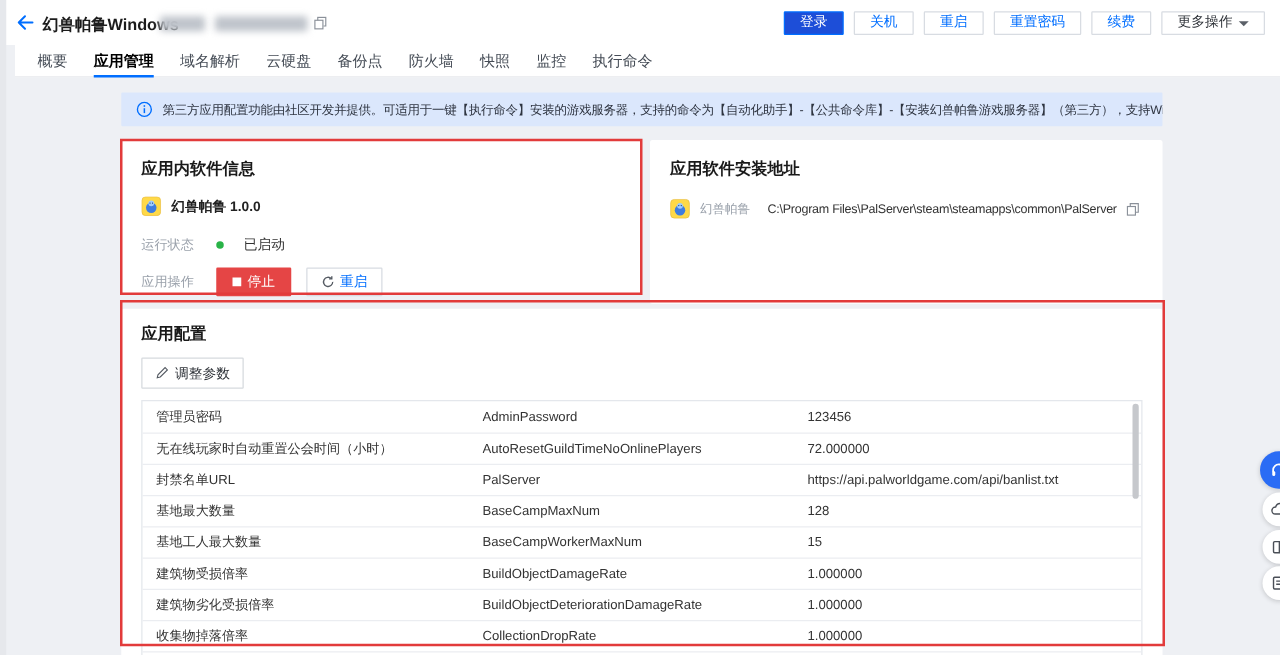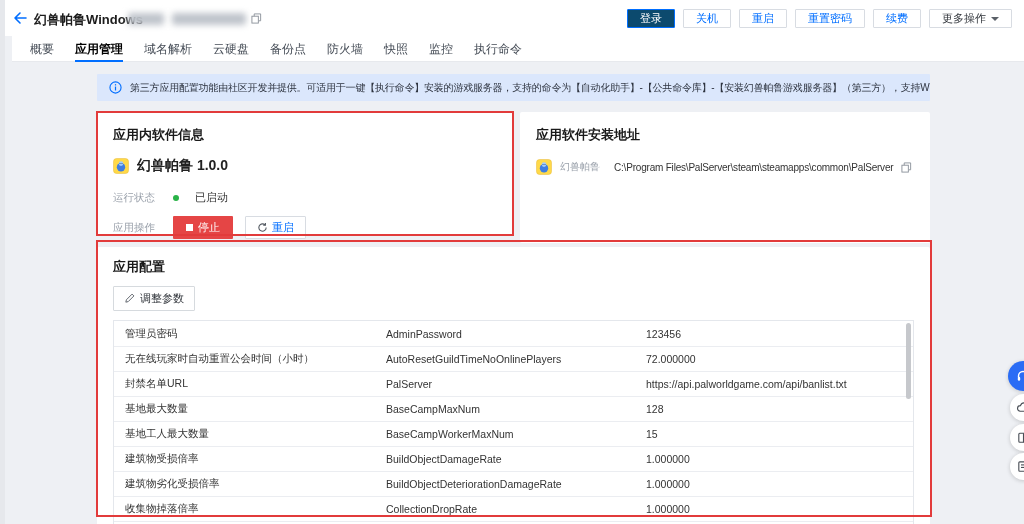--- a/index.html
+++ b/index.html
@@ -15,21 +15,21 @@
   .back-arrow { position:absolute; left:12px; top:10px; width:16px; height:16px; cursor:pointer; }
   .win-title { position:absolute; left:34px; top:11px; font-size:13px; font-weight:bold; color:#1c1c1c; white-space:nowrap; }
   .redact { position:absolute; top:13px; height:12px; background:#bfc4cb; border-radius:2px; filter:blur(3px); }
   .redact1 { left:128px; width:36px; }
   .redact2 { left:172px; width:74px; }
   .title-copy { position:absolute; left:251px; top:13px; cursor:pointer; }
 
   .header-actions { position:absolute; right:12px; top:9px; display:flex; gap:8px; }
   .hbtn { height:19px; line-height:17px; padding:0 12px; font-size:11px; background:#fff;
           border:1px solid #d8dce2; border-radius:1px; color:#006eff; cursor:pointer; white-space:nowrap; }
-  .hbtn.primary { background:#0c4a6e; border-color:#006eff; color:#fff; }
+  .hbtn.primary { background:#1d4ed8; border-color:#006eff; color:#fff; }
   .hbtn.more { color:#2e3238; display:flex; align-items:center; gap:5px; }
   .caret-down { width:0; height:0; border-left:4px solid transparent; border-right:4px solid transparent; border-top:4px solid #5b6068; }
 
   
   .tabbar { position:absolute; left:0; top:36px; width:1024px; height:26px; background:#fff;
             border-bottom:1px solid #e7e9ed; display:flex; gap:21px; padding-left:18px; z-index:5;margin-left:12px; }
   .tab { font-size:12px; color:#454c56; padding-top:5px; height:26px; cursor:pointer; white-space:nowrap; }
   .tab.active { color:#000; font-weight:bold; border-bottom:2px solid #006eff; }
 
   
@@ -37,21 +37,21 @@
             display:flex; align-items:center; padding:0 12px; gap:8px; overflow:hidden; }
   .banner-text { font-size:10px; color:#2e3440; white-space:nowrap; letter-spacing:-0.2px; }
 
   
   .card { position:absolute; background:#fff; border-radius:2px; }
   .card-title { font-size:13px; font-weight:bold; color:#1a1a1a; }
   .software-card { left:97px; top:112px; width:415px; height:123px; padding:14px 16px; }
   .install-card  { left:520px; top:112px; width:410px; height:131px; padding:14px 16px; }
 
   .app-row { display:flex; align-items:center; gap:8px; margin-top:13px; }
-  .app-name { font-size:14px; font-weight:bold; color:#222; }
+  .app-name { font-size:11px; font-weight:bold; color:#222; }
   .kv-row { display:flex; align-items:center; margin-top:15px; }
   .kv-label { width:60px; font-size:10.5px; color:#9aa1ab; }
   .status-val { display:flex; align-items:center; gap:16px; font-size:11px; color:#333; }
   .dot { width:6px; height:6px; border-radius:50%; background:#29b347; }
   .op-row { margin-top:11px; }
   .btn-stop { display:inline-flex; align-items:center; gap:5px; background:#e54545; color:#fff; font-size:11px;
               border:none; padding:4px 13px; border-radius:1px; cursor:pointer; }
   .stop-square { width:7px; height:7px; background:#fff; display:inline-block; }
   .btn-restart { display:inline-flex; align-items:center; gap:4px; background:#fff; color:#006eff; font-size:11px;
                  border:1px solid #d8dce2; padding:3px 11px; border-radius:1px; margin-left:12px; cursor:pointer; }

